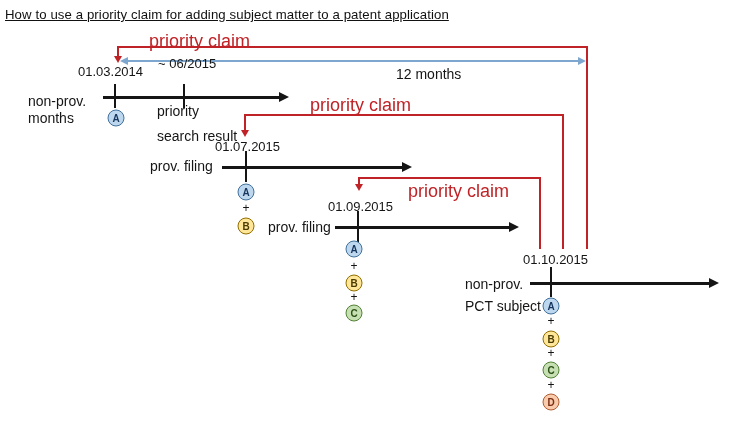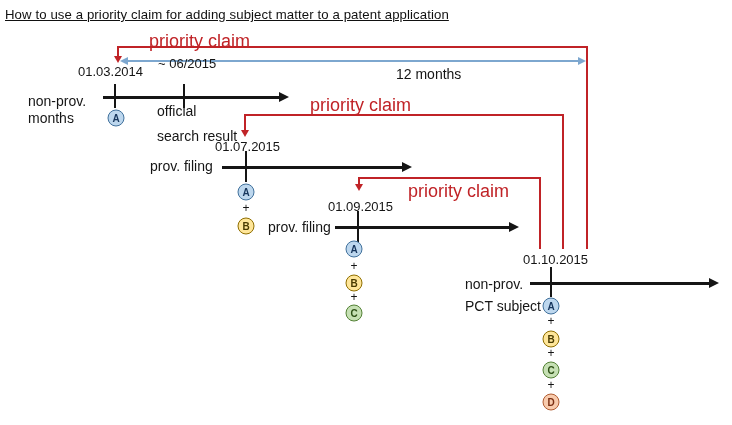--- a/index.html
+++ b/index.html
@@ -58,21 +58,21 @@
   <div class="txt" style="left:396px; top:66px;">12 months</div>
 
   <div class="txt" style="left:28px; top:93px;">non-prov.</div>
   <div class="txt" style="left:28px; top:110px;">months</div>
   <div class="txt date" style="left:78px; top:64px;">01.03.2014</div>
   <div class="txt date" style="left:158px; top:56px;">~ 06/2015</div>
   <div class="hl" style="left:103px; top:96px; width:177px;"></div>
   <div class="ah-r" style="left:279px; top:92px;"></div>
   <div class="tick" style="left:114px; top:84px; height:24px;"></div>
   <div class="tick" style="left:183px; top:84px; height:24px;"></div>
-  <div class="txt" style="left:157px; top:103px;">official</div>
+  <div class="txt" style="left:157px; top:103px;">priority</div>
   <div class="txt" style="left:157px; top:128px;">search result</div>
   <div class="circle" style="left: 116px; top: 118px; background-color: rgb(189, 215, 238); border-color: rgb(65, 113, 156); color: rgb(23, 54, 93);">A</div>
 
   <div class="txt red-label" style="left:310px; top:95px;">priority claim</div>
   <div class="rh" style="left:244px; top:114px; width:320px;"></div>
   <div class="rv" style="left:562px; top:114px; height:135px;"></div>
   <div class="rv" style="left:244px; top:114px; height:16px;"></div>
   <div class="ra-d" style="left:241px; top:130px;"></div>
 
   <div class="txt" style="left:150px; top:158px;">prov. filing</div>

